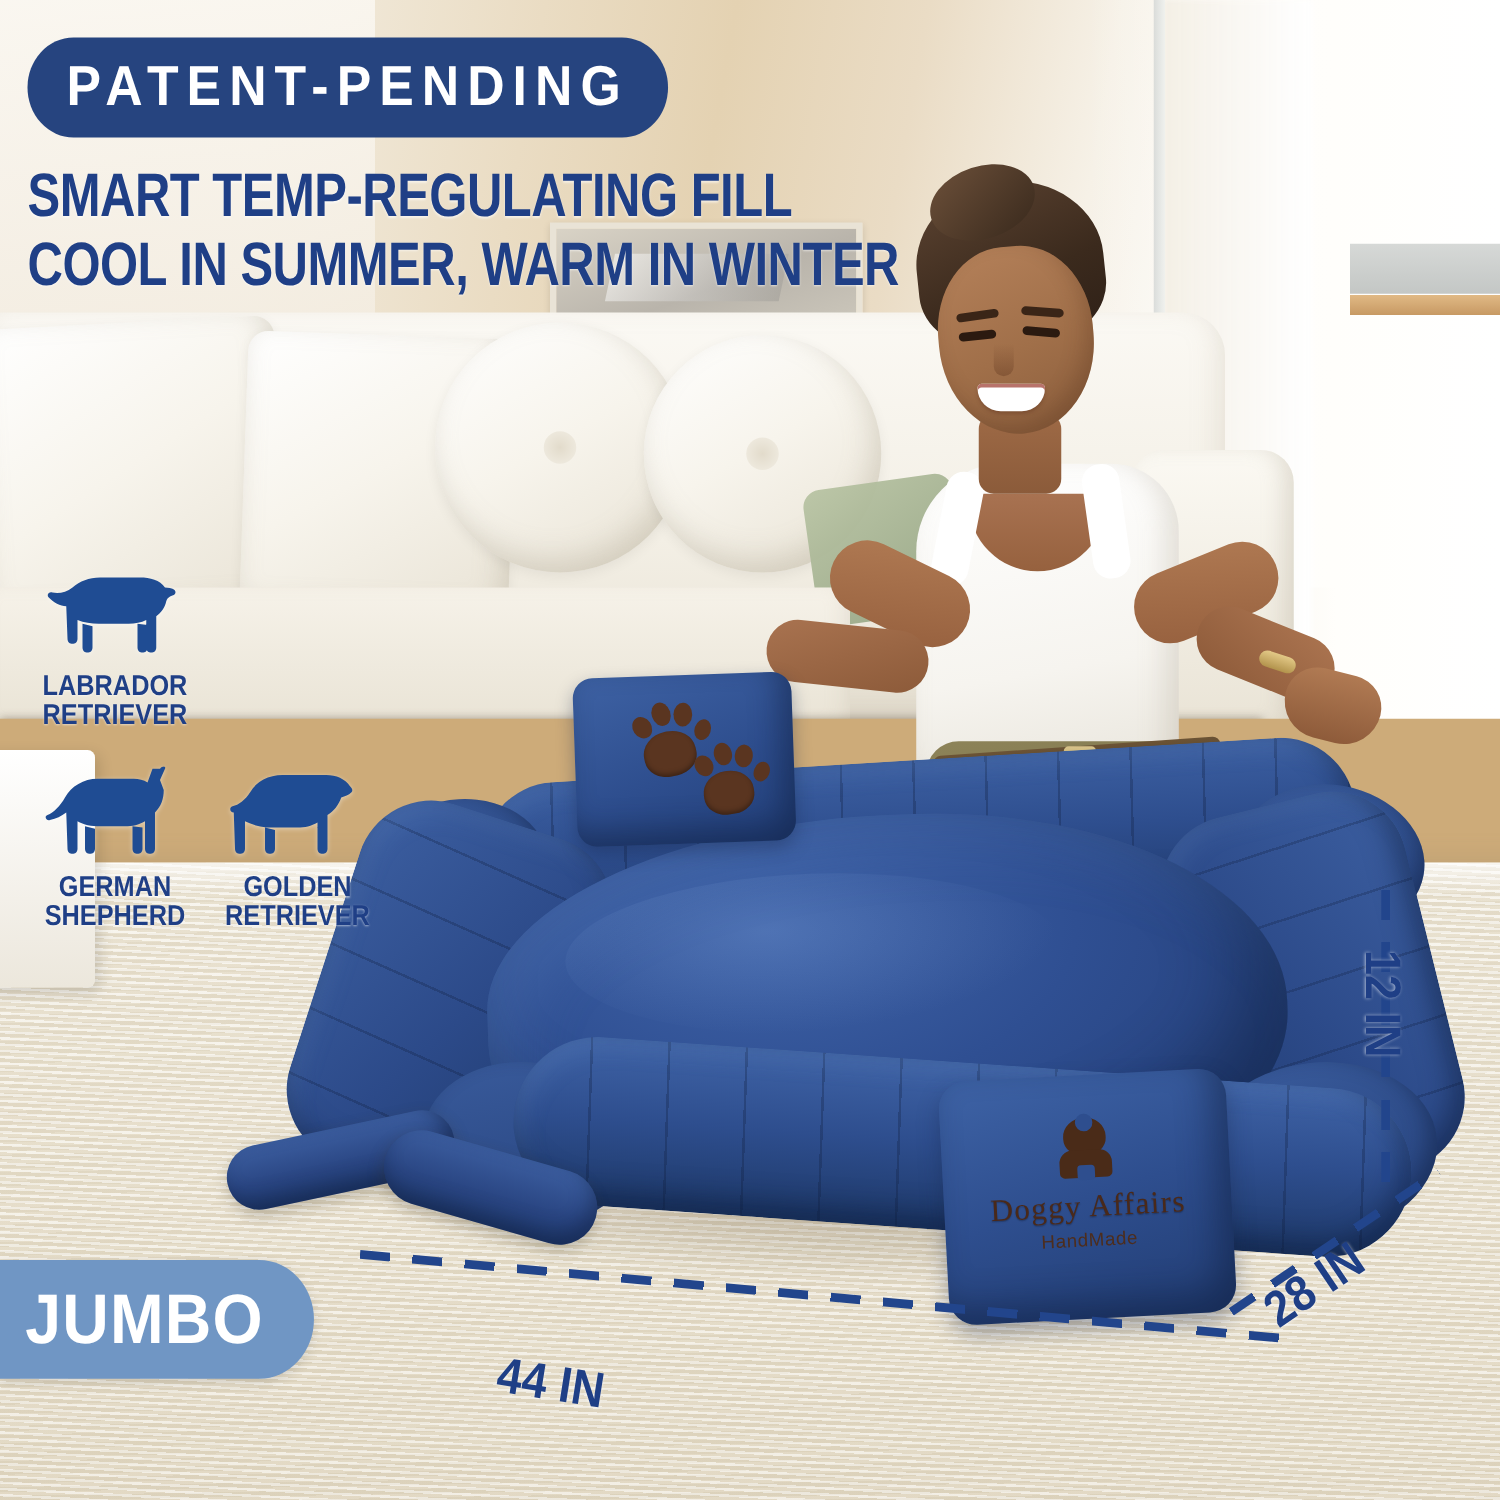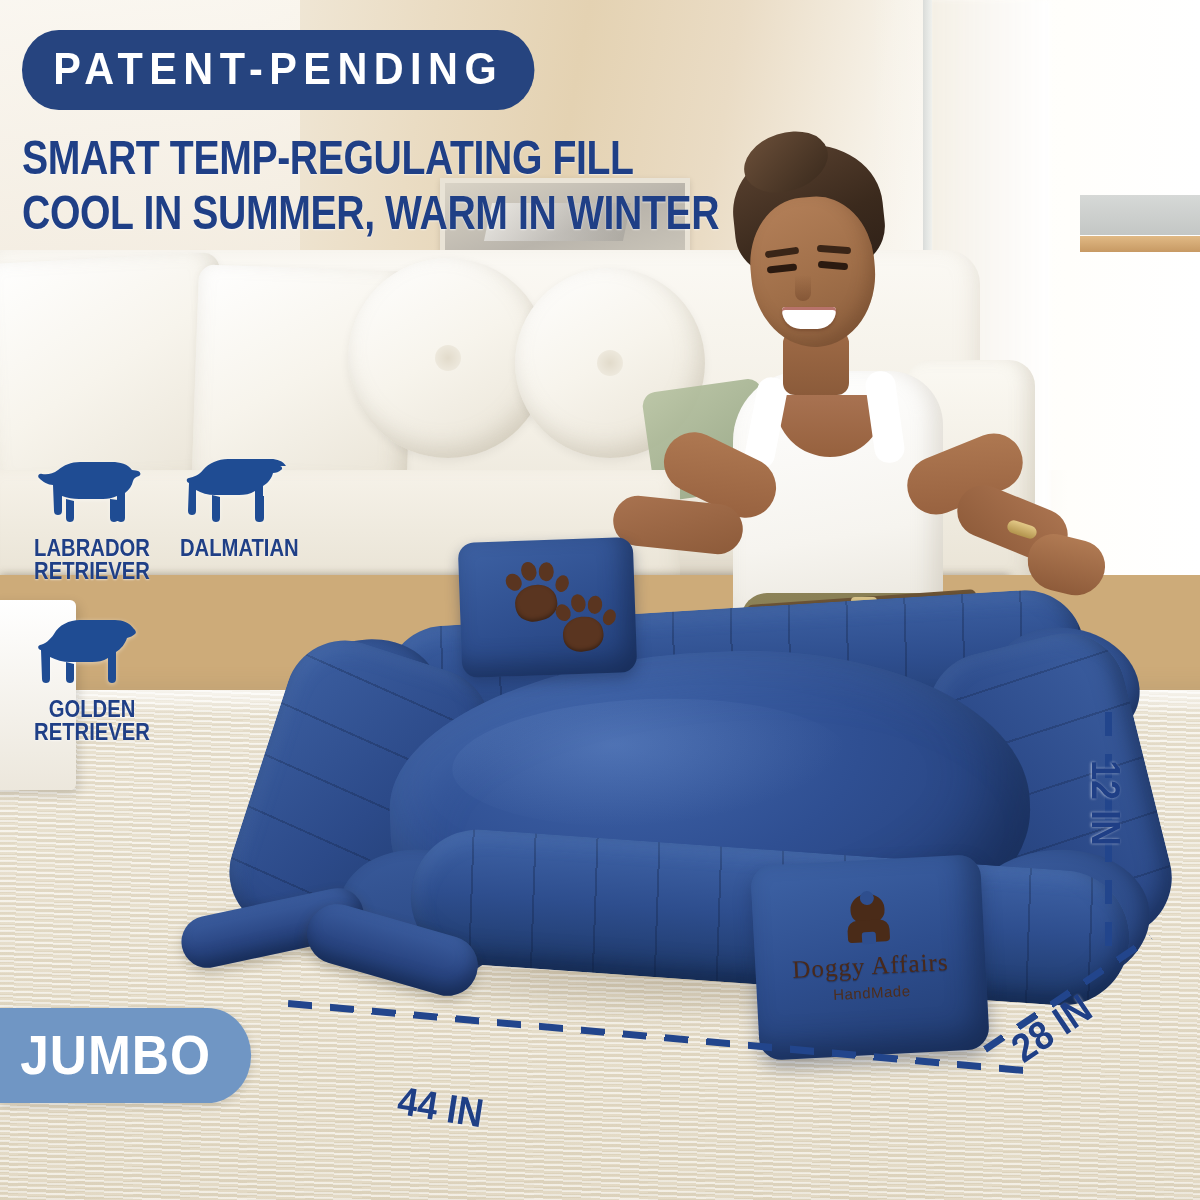--- a/index.html
+++ b/index.html
@@ -605,35 +605,36 @@
               <path fill="#1F4C93" d="M96 18c-4-6-12-8-20-8H44c-9 0-16 3-22 8-5 4-11 5-16 4-3-1-5 2-3 4 4 4 9 7 14 7l1 26c0 3 2 4 4 4s4-1 4-4V44c5 2 11 3 17 3h24c5 0 10-1 14-3v22c0 3 2 4 4 4s4-1 4-4V41c4-3 7-7 8-12 1-3 3-4 6-5 2-1 2-4-1-5-3-1-5-1-8-1z M30 47v19c0 3 2 4 4 4s4-1 4-4V49z M74 47v19c0 3 2 4 4 4s4-1 4-4V48z"></path>
             </svg>
         </div>
         <div class="name">
           <div>LABRADOR</div>
           <div>RETRIEVER</div>
         </div>
       </div>
 
 
+
+    </div>
+
+    <div class="breed-row r2">
+
       <div class="breed">
         <div class="silo">
           <svg width="112" height="80" viewBox="0 0 112 80">
-              <path fill="#1F4C93" d="M104 14c-3-5-9-7-15-7H46c-10 0-19 4-25 11-4 5-9 7-14 8-3 0-3 4 0 5l-1 28c0 3 2 4 4 4s4-1 4-4V38c5 3 12 5 19 5h24c6 0 11-1 16-4v27c0 3 2 4 4 4s4-1 4-4V34c5-3 9-8 10-13 3 0 6-1 8-3 2-1 1-4-1-4z M30 43v23c0 3 2 4 4 4s4-1 4-4V45z M74 43v23c0 3 2 4 4 4s4-1 4-4V44z"></path>
+              <path fill="#1F4C93" d="M86 2l-4 11c-3-2-7-3-11-3H42C31 10 21 16 16 25c-4 7-9 12-14 14-3 1-1 5 2 4 5-1 9-3 13-6l1 29c0 3 2 4 4 4s4-1 4-4V44c5 3 11 4 18 4h20c6 0 11-1 16-4v22c0 3 2 4 4 4s4-1 4-4V37c5-5 7-11 7-18l-3-8 4-9c1-2-2-3-4 0z M32 48v18c0 3 2 4 4 4s4-1 4-4V50z M70 48v18c0 3 2 4 4 4s4-1 4-4V49z"></path>
             </svg>
         </div>
         <div class="name">
-          <div>DALMATIAN</div>
+          <div>GERMAN</div>
+          <div>SHEPHERD</div>
         </div>
       </div>
-
-    </div>
-
-    <div class="breed-row r2">
-
 
       <div class="breed">
         <div class="silo">
           <svg width="112" height="80" viewBox="0 0 112 80">
               <path fill="#1F4C93" d="M98 16c-4-6-11-9-19-9H44c-11 0-21 5-26 14-4 6-9 10-14 11-3 1-2 5 1 5l1 29c0 3 2 4 4 4s4-1 4-4V44c6 3 13 5 20 5h22c6 0 11-1 16-4v21c0 3 2 4 4 4s4-1 4-4V39c5-3 9-8 11-14 3-1 6-2 8-4 2-2 0-4-1-5z M30 49v17c0 3 2 4 4 4s4-1 4-4V51z M72 49v17c0 3 2 4 4 4s4-1 4-4V50z"></path>
             </svg>
         </div>
         <div class="name">
           <div>GOLDEN</div>
           <div>RETRIEVER</div>

